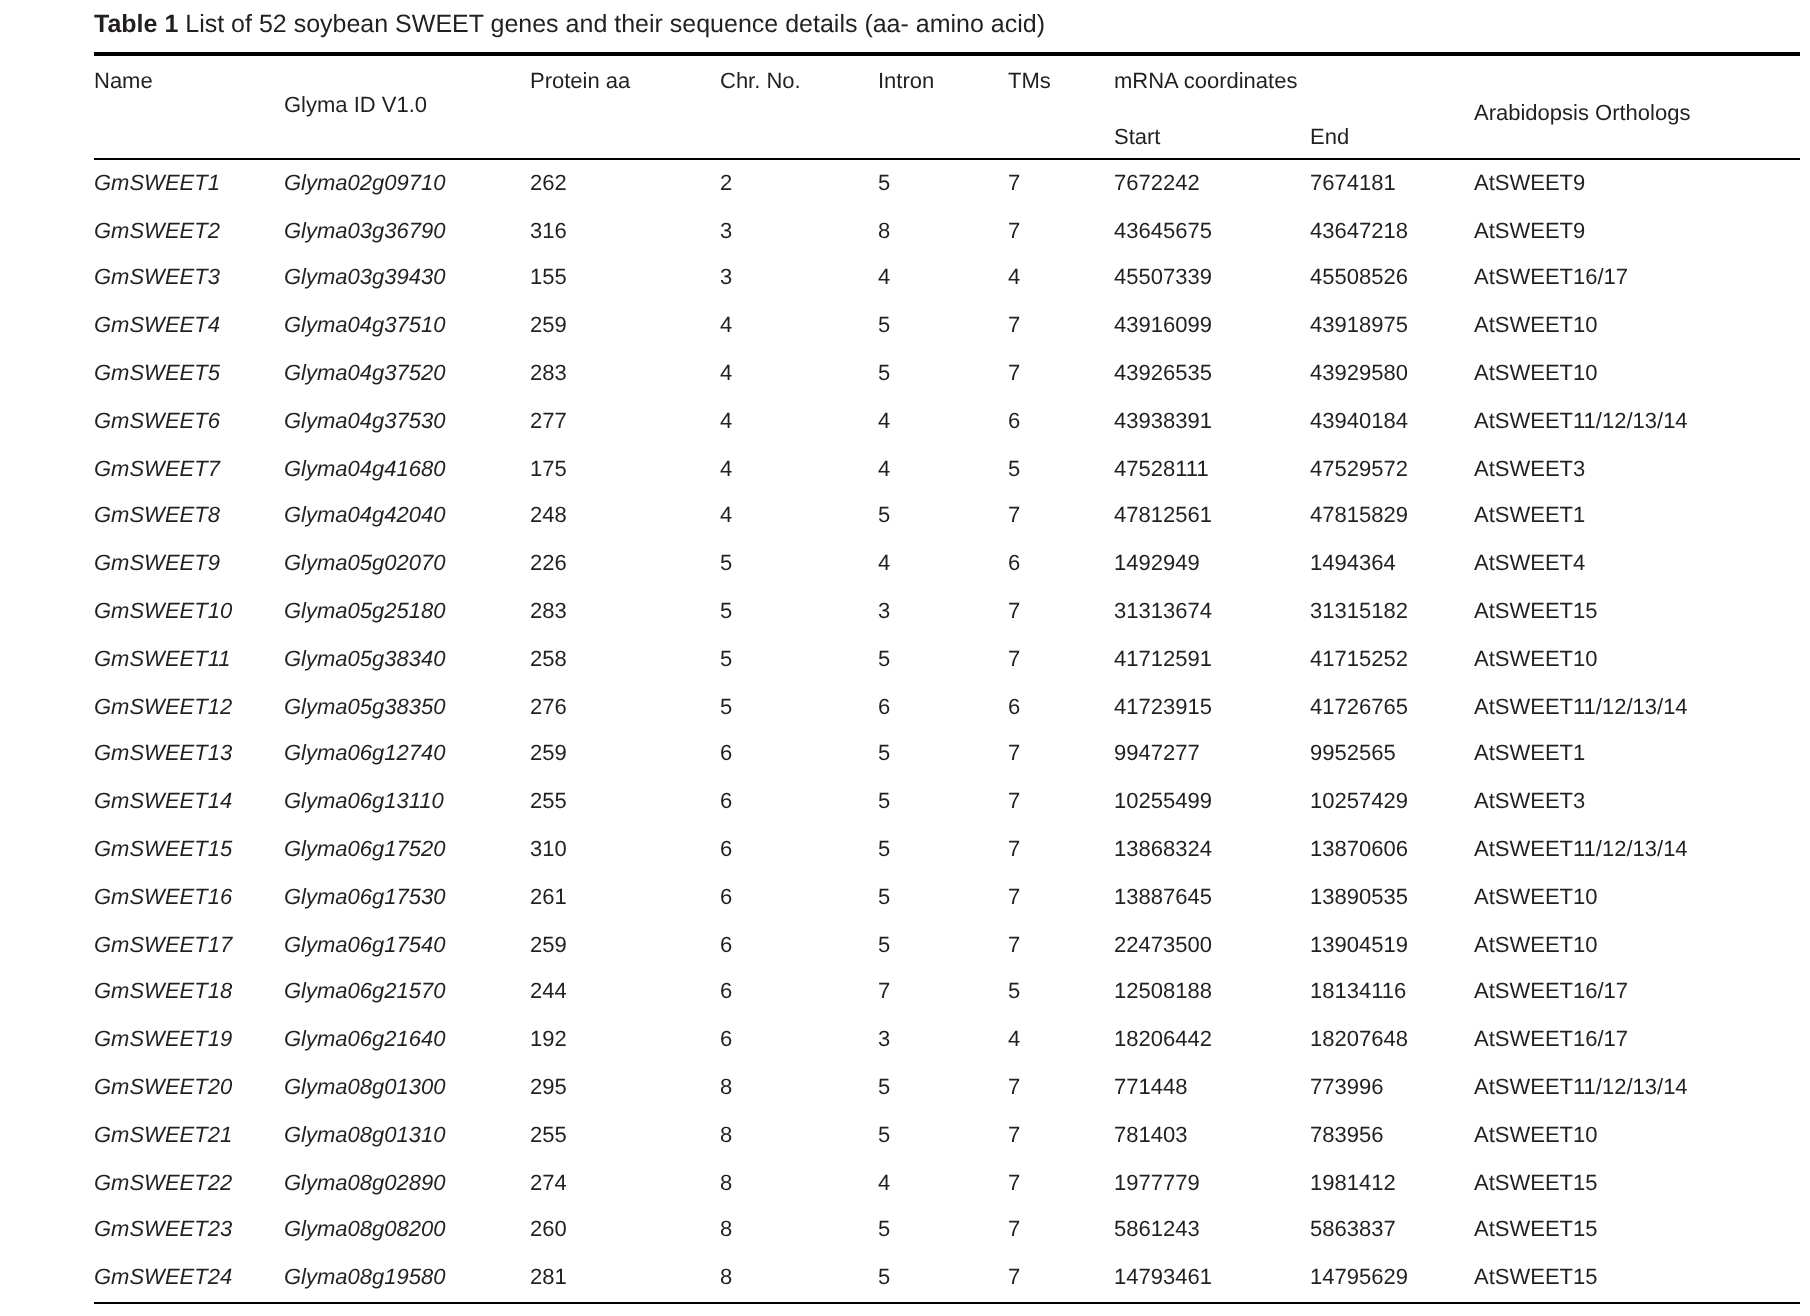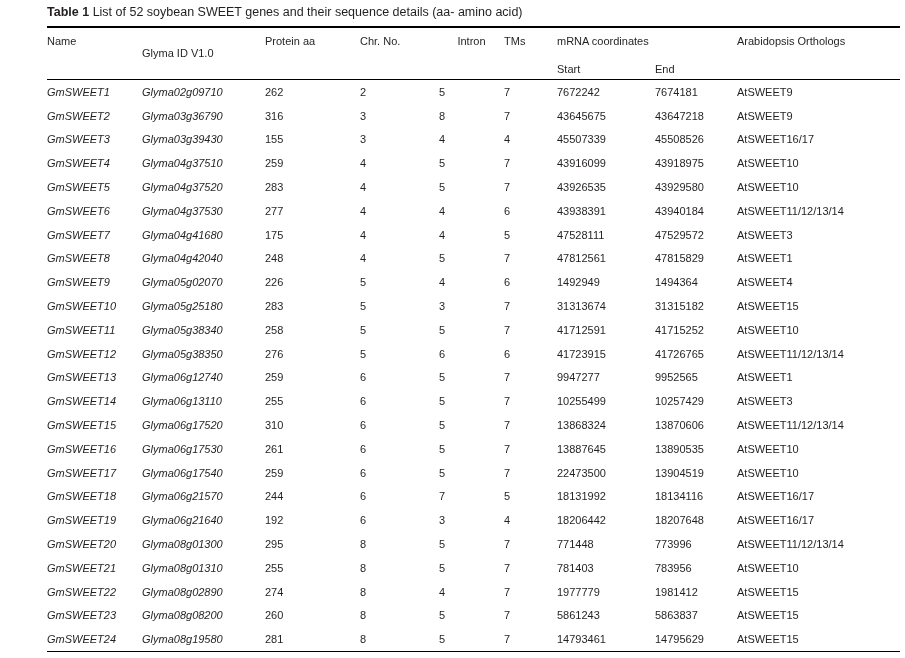--- a/index.html
+++ b/index.html
@@ -73,24 +73,24 @@
       <col style="width:98px">
       <col style="width:82px">
       <col style="width:163px">
     </colgroup>
     <thead>
       <tr class="hdr-main">
         <th rowspan="2" style="vertical-align:top;padding-top:7px;">Name</th>
         <th rowspan="2" style="vertical-align:top;padding-top:19px;">Glyma ID V1.0</th>
         <th rowspan="2" style="vertical-align:top;padding-top:7px;">Protein aa</th>
         <th rowspan="2" style="vertical-align:top;padding-top:7px;margin-left:20px;">Chr. No.</th>
-        <th rowspan="2" style="vertical-align:top;padding-top:7px;text-align:center;">Intron</th>
+        <th rowspan="2" style="vertical-align:top;padding-top:7px;">Intron</th>
         <th rowspan="2" style="vertical-align:top;padding-top:7px;margin-left:20px;">TMs</th>
         <th colspan="2" style="vertical-align:top;padding-top:7px;">mRNA coordinates</th>
-        <th rowspan="2" style="vertical-align:top;padding-top:7px;">Arabidopsis Orthologs</th>
+        <th rowspan="2" style="vertical-align:top;padding-top:23px;">Arabidopsis Orthologs</th>
       </tr>
       <tr class="hdr-sub">
         <th>Start</th>
         <th>End</th>
       </tr>
     </thead>
     <tbody>
         <tr>
           <td class="italic">GmSWEET1</td>
           <td class="italic">Glyma02g09710</td>
@@ -278,21 +278,21 @@
           <td>13904519</td>
           <td>AtSWEET10</td>
         </tr>
         <tr>
           <td class="italic">GmSWEET18</td>
           <td class="italic">Glyma06g21570</td>
           <td>244</td>
           <td>6</td>
           <td>7</td>
           <td>5</td>
-          <td>18131992</td>
+          <td>12508188</td>
           <td>18134116</td>
           <td>AtSWEET16/17</td>
         </tr>
         <tr>
           <td class="italic">GmSWEET19</td>
           <td class="italic">Glyma06g21640</td>
           <td>192</td>
           <td>6</td>
           <td>3</td>
           <td>4</td>

